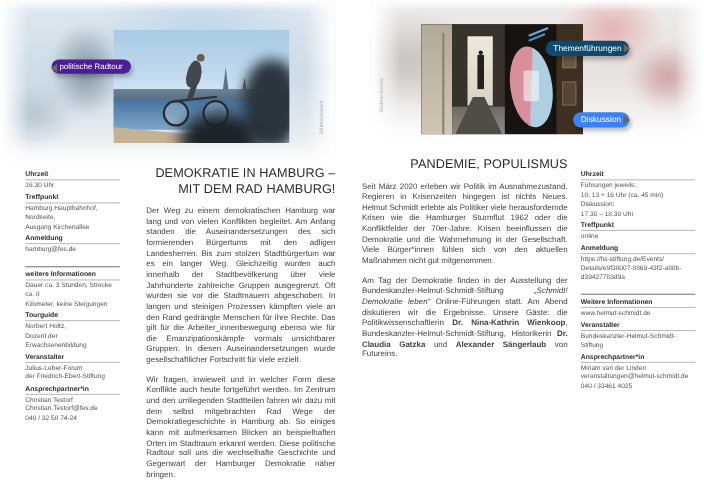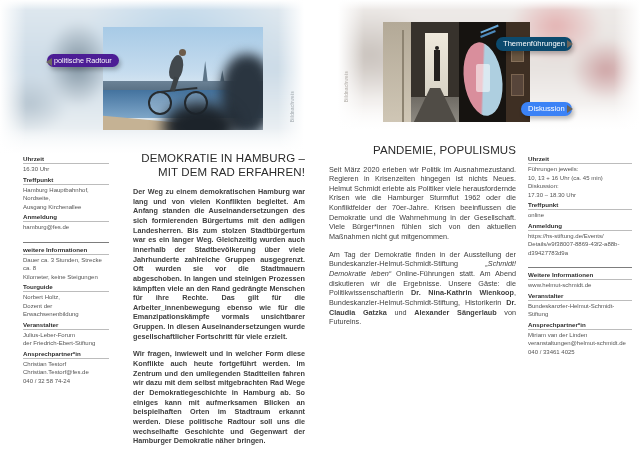--- a/index.html
+++ b/index.html
@@ -80,21 +80,21 @@
   .credit-r{left:344px;top:60px;height:42px;color:#a9a49e;}
 
   
   .col{position:absolute;}
   .col-l{left:133px;top:152px;width:172px;}
   .col-r{left:329px;top:144px;width:187px;}
   .title{font-weight:normal;font-size:11.5px;line-height:1.18;color:#2b2b2b;text-align:right;letter-spacing:.1px;}
   .title span{display:block;}
   .subtitle{font-size:8px;color:#a3a3a3;text-align:center;margin-top:3px;}
   .body{font-size:7.25px;line-height:1.33;text-align:justify;color:#414141;margin:0;}
-  .col-l .body{margin-top:8px;font-weight:bold;}
+  .col-l .body{margin-top:8px;}
   .col-r .body{margin-top:7px;}
   .body + .body{margin-top:8px;}
   .part-bold{font-weight:bold;} .part-italic{font-style:italic;} .part-normal{}
 
   
   .side{position:absolute;}
   .side-l{left:23px;top:153px;width:86px;}
   .side-r{left:528px;top:153px;width:104px;}
   .row-label{font-weight:bold;font-size:6.2px;color:#2d2d2d;border-bottom:1px solid #bcbcbc;padding:2px 0 1px;margin-bottom:1px;}
   .row-rulehead{font-weight:bold;font-size:6.2px;color:#2d2d2d;border-top:1px solid #7d7d7d;border-bottom:1px solid #bcbcbc;padding:3px 0 1px;margin-bottom:1px;}
@@ -156,21 +156,21 @@
       <div class="row-text">der Friedrich-Ebert-Stiftung</div>
       <div class="row-label">Ansprechpartner*in</div>
       <div class="row-text">Christian Testorf</div>
       <div class="row-text">Christian.Testorf@fes.de</div>
       <div class="row-text">040 / 32 58 74-24</div>
     </div>
 
   <div class="col col-l">
     <div class="title">
       <span>DEMOKRATIE IN HAMBURG –</span>
-      <span>MIT DEM RAD ERFAHREN!</span>
+      <span>MIT DEM RAD HAMBURG!</span>
     </div>
     <p class="body">Der Weg zu einem demokratischen Hamburg war lang und von vielen Konflikten begleitet. Am Anfang standen die Auseinandersetzungen des sich formierenden Bürgertums mit den adligen Landesherren. Bis zum stolzen Stadtbürgertum war es ein langer Weg. Gleichzeitig wurden auch innerhalb der Stadtbevölkerung über viele Jahrhunderte zahlreiche Gruppen ausgegrenzt. Oft wurden sie vor die Stadtmauern abgeschoben. In langen und steinigen Prozessen kämpften viele an den Rand gedrängte Menschen für ihre Rechte. Das gilt für die Arbeiter_innenbewegung ebenso wie für die Emanzipationskämpfe vormals unsichtbarer Gruppen. In diesen Auseinandersetzungen wurde gesellschaftlicher Fortschritt für viele erzielt.</p>
     <p class="body">Wir fragen, inwieweit und in welcher Form diese Konflikte auch heute fortgeführt werden. Im Zentrum und den umliegenden Stadtteilen fahren wir dazu mit dem selbst mitgebrachten Rad Wege der Demokratiegeschichte in Hamburg ab. So einiges kann mit aufmerksamen Blicken an beispielhaften Orten im Stadtraum erkannt werden. Diese politische Radtour soll uns die wechselhafte Geschichte und Gegenwart der Hamburger Demokratie näher bringen.</p>
   </div>
 
   <div class="hero hero-r">
     <div class="blur-bg"></div>
     <div class="fade"></div>
   </div>
 

